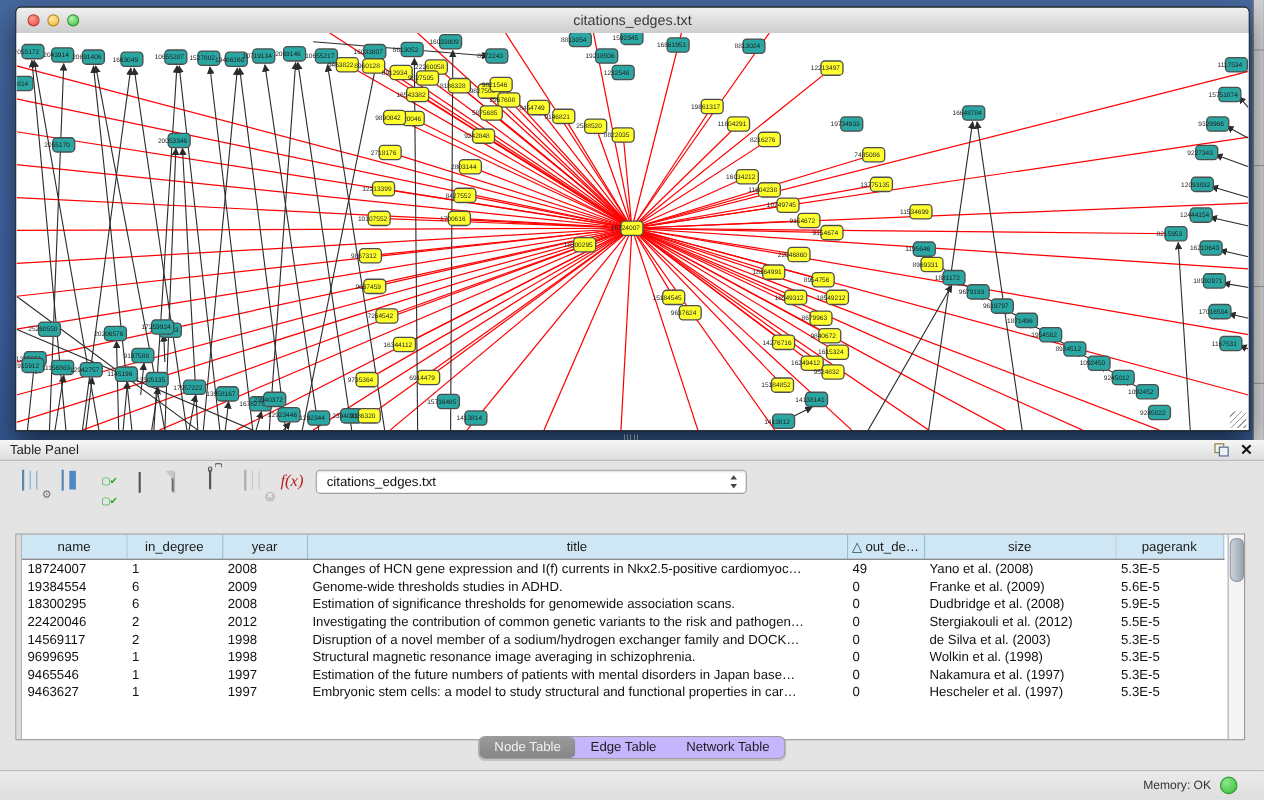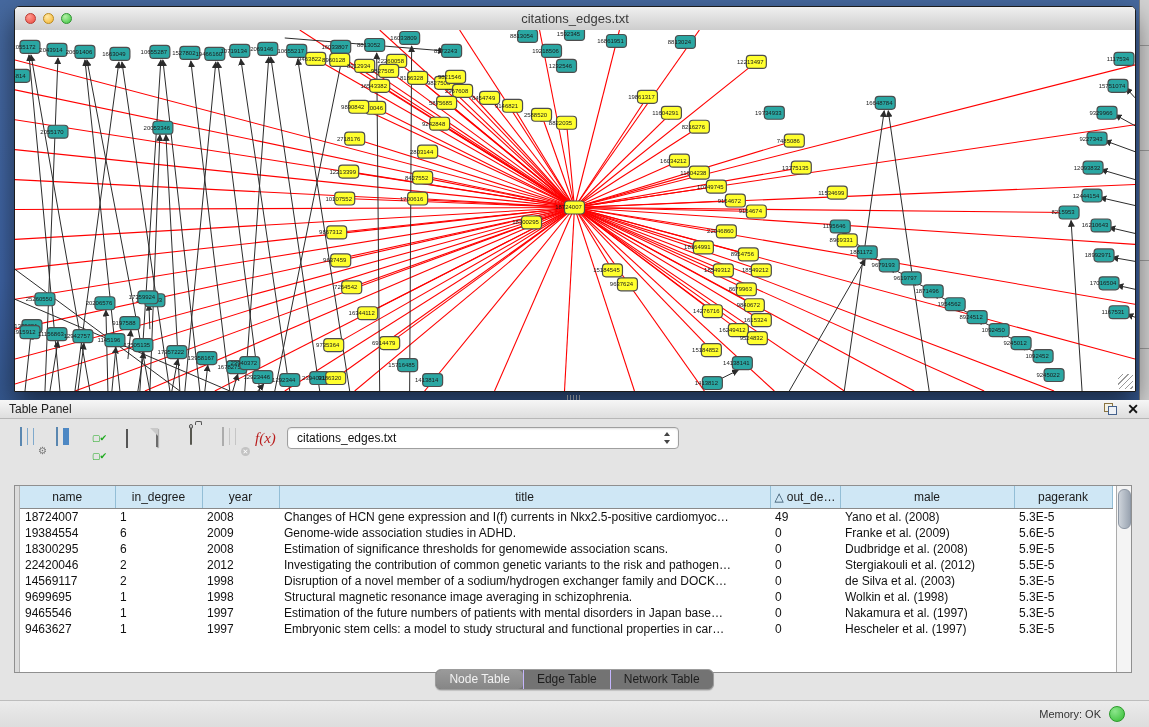--- a/index.html
+++ b/index.html
@@ -66,21 +66,21 @@
   #gutter{position:absolute;left:0;top:0;bottom:0;width:4px;background:#dcdcdc;border-right:1px solid #b5b5b5;}
   table.grid{border-collapse:collapse;table-layout:fixed;position:absolute;left:5px;top:0;}
   table.grid th{height:20px;background:#cfe7f5;border-right:1px solid #93bed6;border-bottom:1px solid #8a8a8a;font-size:12px;font-weight:normal;color:#1b1b1b;text-align:center;overflow:hidden;white-space:nowrap;}
   table.grid td{height:16px;font-size:12px;color:#111;padding:0 0 0 5px;white-space:nowrap;overflow:hidden;}
   .sort-tri{color:#2a4a62;margin-right:3px;}
   #vscroll{position:absolute;right:0;top:0;bottom:0;width:14px;background:#f4f4f4;border-left:1px solid #ababab;}
   #vthumb{position:absolute;left:1px;top:3px;width:11px;height:38px;border-radius:6px;background:linear-gradient(90deg,#cdd3da,#9aa4b1);border:1px solid #8d97a4;}
 
   
   #tabs{position:absolute;left:0;right:0;top:269px;text-align:center;}
-  .seg{display:inline-flex;background:#737373;border:1px solid #9c9c9c;border-radius:6px;overflow:hidden;box-shadow:0 1px 1px rgba(0,0,0,.15);}
+  .seg{display:inline-flex;background:#c4b5fd;border:1px solid #9c9c9c;border-radius:6px;overflow:hidden;box-shadow:0 1px 1px rgba(0,0,0,.15);}
   .seg .tab{padding:2px 13px;font-size:12px;color:#1d1d1d;background:transparent;border-left:1px solid #c4b5fd;line-height:15px;}
   .seg .tab:first-child{border-left:none;}
   .seg .tab.active{background:linear-gradient(180deg,#9a9a9a,#868686);color:#f2f2f2;border-radius:5px;margin:0;border-left:none;}
 
   
   #status-bar{position:absolute;left:0;bottom:0;width:100%;height:26px;background:linear-gradient(180deg,#ebebeb,#dddddd);border-top:1px solid #bdbdbd;}
   #mem-label{position:absolute;right:48px;top:7px;font-size:11px;color:#333;}
   #mem-dot{position:absolute;right:24px;top:5px;width:14px;height:14px;border-radius:50%;background:radial-gradient(circle at 35% 30%,#8ce68c,#35bd35);border:1px solid #2a9a2a;}
 </style>
 </head>
@@ -577,39 +577,39 @@
           <col style="width:174px">
           <col style="width:98px">
       </colgroup>
       <thead>
           <tr id="header-row">
             <th>name</th>
             <th>in_degree</th>
             <th>year</th>
             <th>title</th>
             <th><span class="sort-tri">△</span>out_de…</th>
-            <th>male</th>
+            <th>size</th>
             <th>pagerank</th>
           </tr>
         </thead>
       <tbody id="table-body">
           <tr>
             <td>18724007</td>
             <td>1</td>
             <td>2008</td>
             <td>Changes of HCN gene expression and I(f) currents in Nkx2.5-positive cardiomyoc…</td>
             <td>49</td>
             <td>Yano et al. (2008)</td>
             <td>5.3E-5</td>
           </tr>
           <tr>
             <td>19384554</td>
             <td>6</td>
             <td>2009</td>
-            <td>Genome-wide association studies in ADHD.</td>
+            <td>Genome-wide thresholds studies in ADHD.</td>
             <td>0</td>
             <td>Franke et al. (2009)</td>
             <td>5.6E-5</td>
           </tr>
           <tr>
             <td>18300295</td>
             <td>6</td>
             <td>2008</td>
             <td>Estimation of significance thresholds for genomewide association scans.</td>
             <td>0</td>

